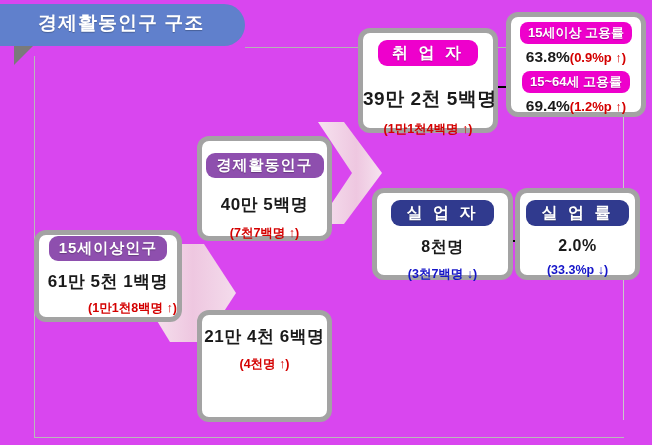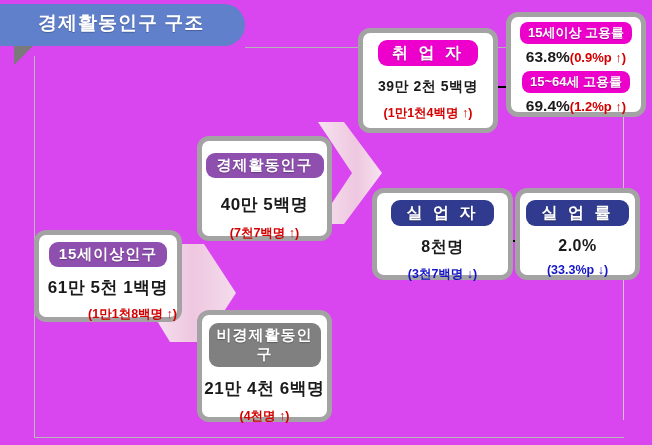--- a/index.html
+++ b/index.html
@@ -90,37 +90,37 @@
   }
   .node-delta{
     font-weight:bold;
     white-space:nowrap;
   }
   .delta-red{color:#d40000;}
   .delta-blue{color:#1414c8;}
 
   
   #box-pop15{left:34px;top:230px;width:148px;height:92px;}
-  #box-pop15 .node-head{margin-top:7px;padding:3px 10px;font-size:15px;letter-spacing:1px;}
+  #box-pop15 .node-head{margin-top:1px;padding:3px 10px;font-size:15px;letter-spacing:1px;}
   #box-pop15 .node-main{margin-top:9px;font-size:17px;letter-spacing:.5px;}
   #box-pop15 .node-delta{margin-top:7px;font-size:12.5px;text-align:right;}
 
   #box-eap{left:197px;top:136px;width:135px;height:105px;}
   #box-eap .node-head{margin-top:12px;padding:3px 11px;font-size:15px;letter-spacing:1px;}
   #box-eap .node-main{margin-top:15px;font-size:17px;letter-spacing:.5px;}
   #box-eap .node-delta{margin-top:9px;font-size:12.5px;}
 
   #box-neap{left:197px;top:310px;width:135px;height:112px;}
   #box-neap .node-head{margin-top:8px;padding:3px 8px;font-size:15px;letter-spacing:1px;width:112px;}
   #box-neap .node-main{margin-top:10px;font-size:17px;letter-spacing:.5px;}
   #box-neap .node-delta{margin-top:8px;font-size:12.5px;}
 
   #box-employed{left:358px;top:28px;width:140px;height:105px;}
   #box-employed .node-head{margin-top:7px;padding:3px 14px;font-size:16px;letter-spacing:3px;}
-  #box-employed .node-main{margin-top:12px;font-size:14px;letter-spacing:.5px;text-align:center;}
+  #box-employed .node-main{margin-top:20px;font-size:19px;letter-spacing:.5px;text-align:center;}
   #box-employed .node-delta{margin-top:9px;font-size:12.5px;}
 
   #box-rates{left:506px;top:12px;width:140px;height:105px;}
   #box-rates .rate-head{
     display:inline-block;background:#ee00cc;color:#fff;border-radius:8px;
     font-size:13px;font-weight:bold;padding:2px 8px;margin-top:5px;
     text-shadow:0 1px 1px rgba(0,0,0,.28);white-space:nowrap;
   }
   #box-rates .rate-val{
     margin-top:4px;font-size:15.5px;font-weight:bold;color:#1a1a1a;white-space:nowrap;
@@ -193,22 +193,20 @@
     <div class="node-delta delta-red">(1만1천8백명 ↑)</div>
   </div>
 
   <div class="node" id="box-eap">
     <div class="node-head head-purple">경제활동인구</div>
     <div class="node-main">40만 5백명</div>
     <div class="node-delta delta-red">(7천7백명 ↑)</div>
   </div>
 
   <div class="node" id="box-neap">
-    <div class="node-head head-gray">비경제활동인
-구</div>
     <div class="node-main">21만 4천 6백명</div>
     <div class="node-delta delta-red">(4천명 ↑)</div>
   </div>
 
   <div class="node" id="box-employed">
     <div class="node-head head-magenta">취 업 자</div>
     <div class="node-main">39만 2천 5백명</div>
     <div class="node-delta delta-red">(1만1천4백명 ↑)</div>
   </div>
 

